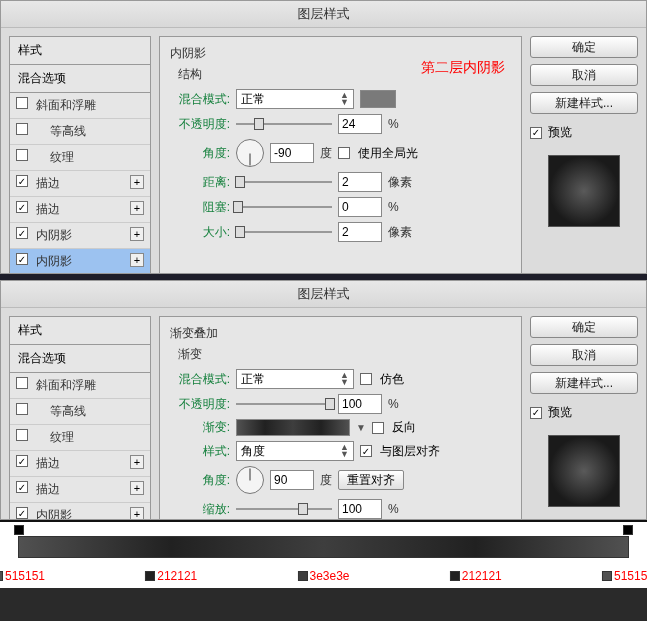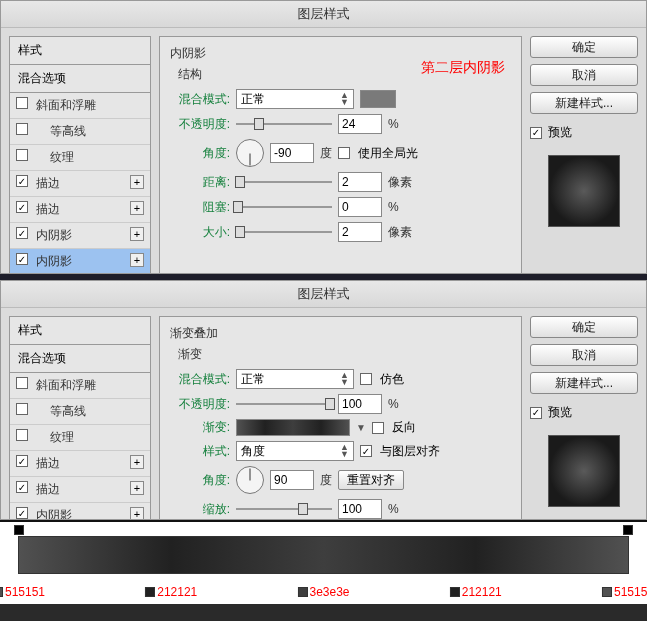--- a/index.html
+++ b/index.html
@@ -29,21 +29,21 @@
 .slider { position: relative; width: 96px; height: 14px; }
 .slider .track { position: absolute; top: 6px; left: 0; right: 0; height: 2px; background: #999; }
 .slider .thumb { position: absolute; top: 1px; width: 10px; height: 12px; background: #ddd; border: 1px solid #555; transform: translateX(-50%); }
 .angle-dial { width: 28px; height: 28px; border: 1px solid #777; border-radius: 50%; background: #f4f4f4; position: relative; }
 .angle-dial .needle { position: absolute; left: 50%; top: 50%; width: 12px; height: 1px; background: #333; transform-origin: left center; }
 .cb-inline { width: 12px; height: 12px; border: 1px solid #666; background: #fff; display: inline-flex; align-items: center; justify-content: center; font-size: 10px; color: #000; margin-right: 2px; }
 .right-panel { width: 108px; display: flex; flex-direction: column; gap: 6px; }
 .btn { height: 22px; border: 1px solid #888; background: linear-gradient(#fff,#e0e0e0); display: flex; align-items: center; justify-content: center; color: #222; border-radius: 3px; }
 .preview-swatch { width: 72px; height: 72px; margin: 8px auto 0 auto; background: radial-gradient(circle at center,#5a5a5a 0%, #1a1a1a 70%); border: 1px solid #555; }
 .gradient-bar-wrap { background: #fff; padding: 14px 18px 30px 18px; border-top: 2px solid #111; position: relative; }
-.grad-track { height: 38px; border: 1px solid #333; background: linear-gradient(90deg,#515151 0%, #212121 25%, #3e3e3e 50%, #212121 75%, #515151 100%); position: relative; text-align: center; }
+.grad-track { height: 22px; border: 1px solid #333; background: linear-gradient(90deg,#515151 0%, #212121 25%, #3e3e3e 50%, #212121 75%, #515151 100%); position: relative; text-align: center; }
 .stop-top { position: absolute; top: -12px; width: 10px; height: 10px; border: 1px solid #333; background: #000; transform: translateX(-50%);}
 .stop-bot { position: absolute; bottom: -26px; transform: translateX(-50%); display: flex; align-items: center; gap: 2px;}
 .stop-bot .marker { width: 10px; height: 10px; border: 1px solid #333; }
 .stop-bot .txt { color: #f00; font-size: 12px; }
 .gradient-preview { width: 114px; height: 17px; border: 1px solid #888; background: linear-gradient(90deg,#000,#fff); }
 .small-btn { height: 20px; padding: 0 8px; border: 1px solid #888; background: linear-gradient(#fff,#e0e0e0); display: inline-flex; align-items: center; border-radius: 2px; }
 </style>
 </head>
 <body>
 

